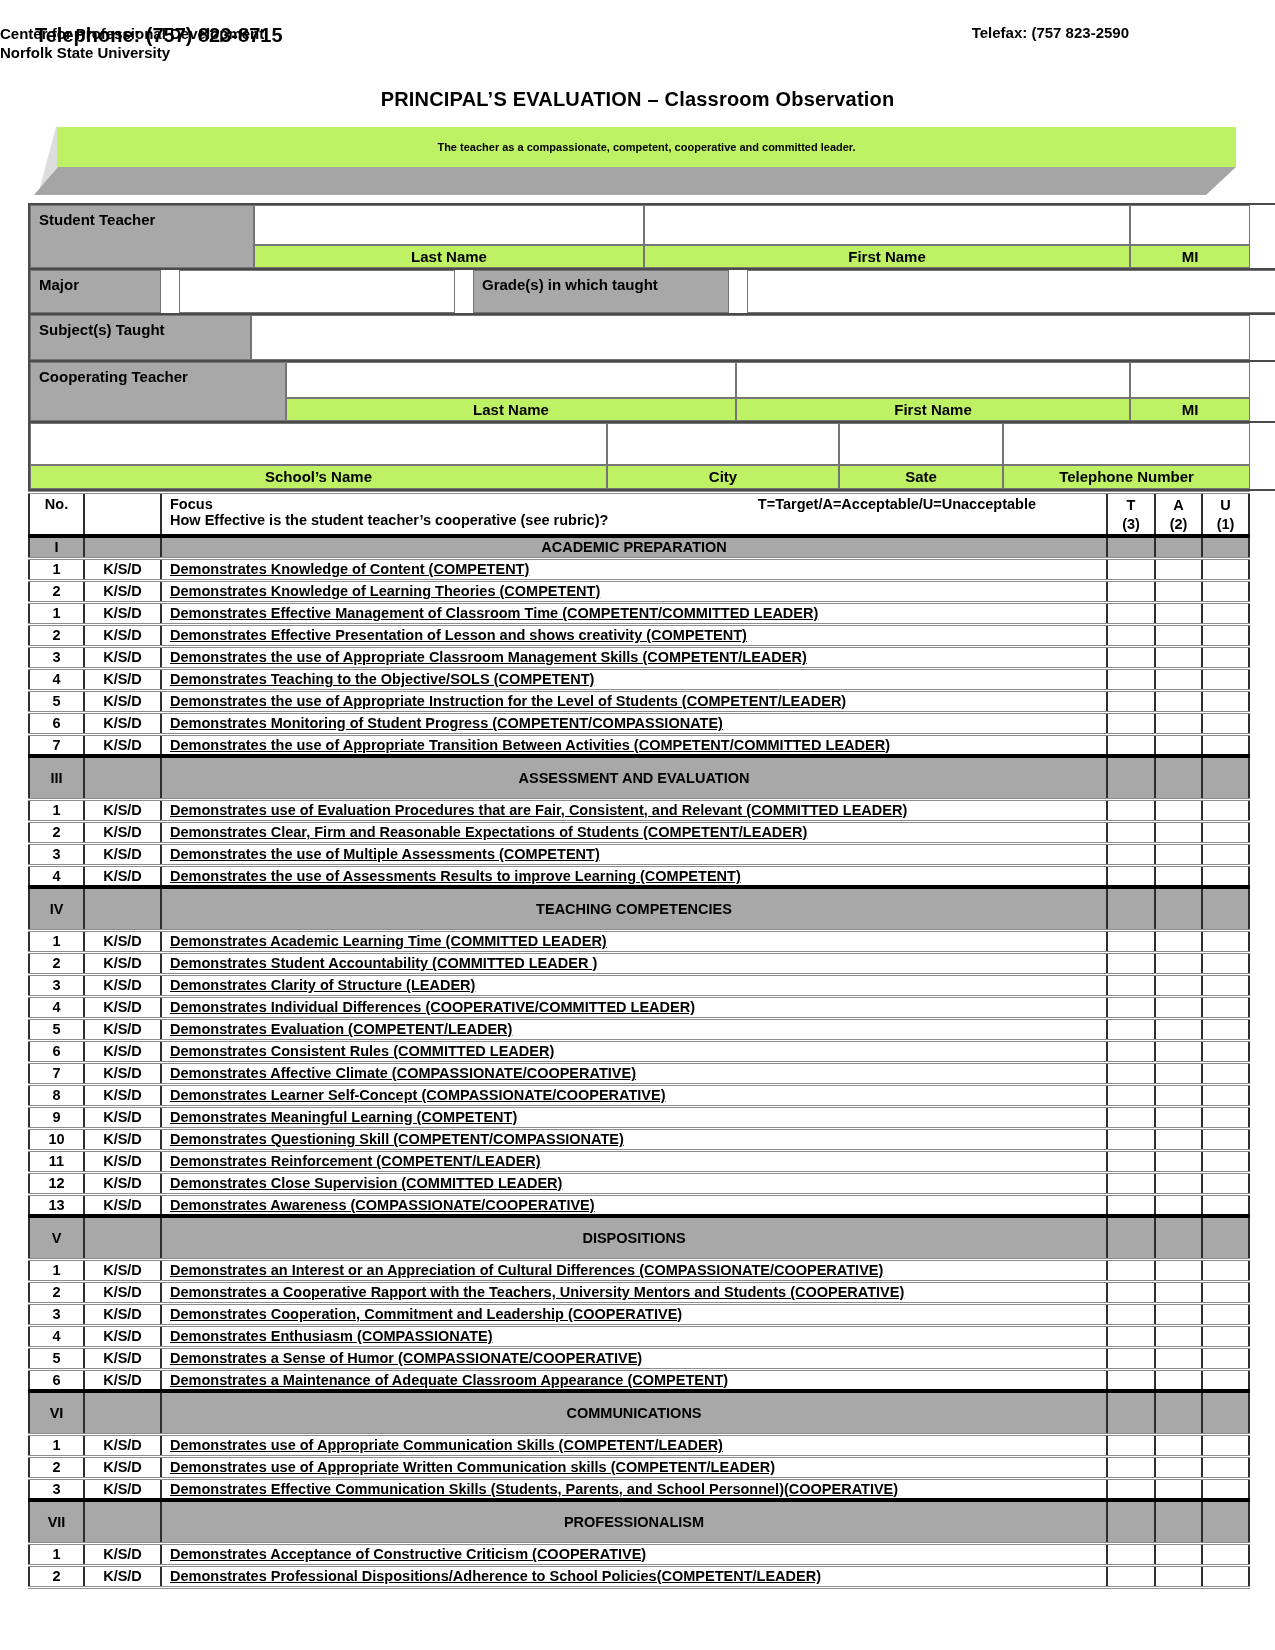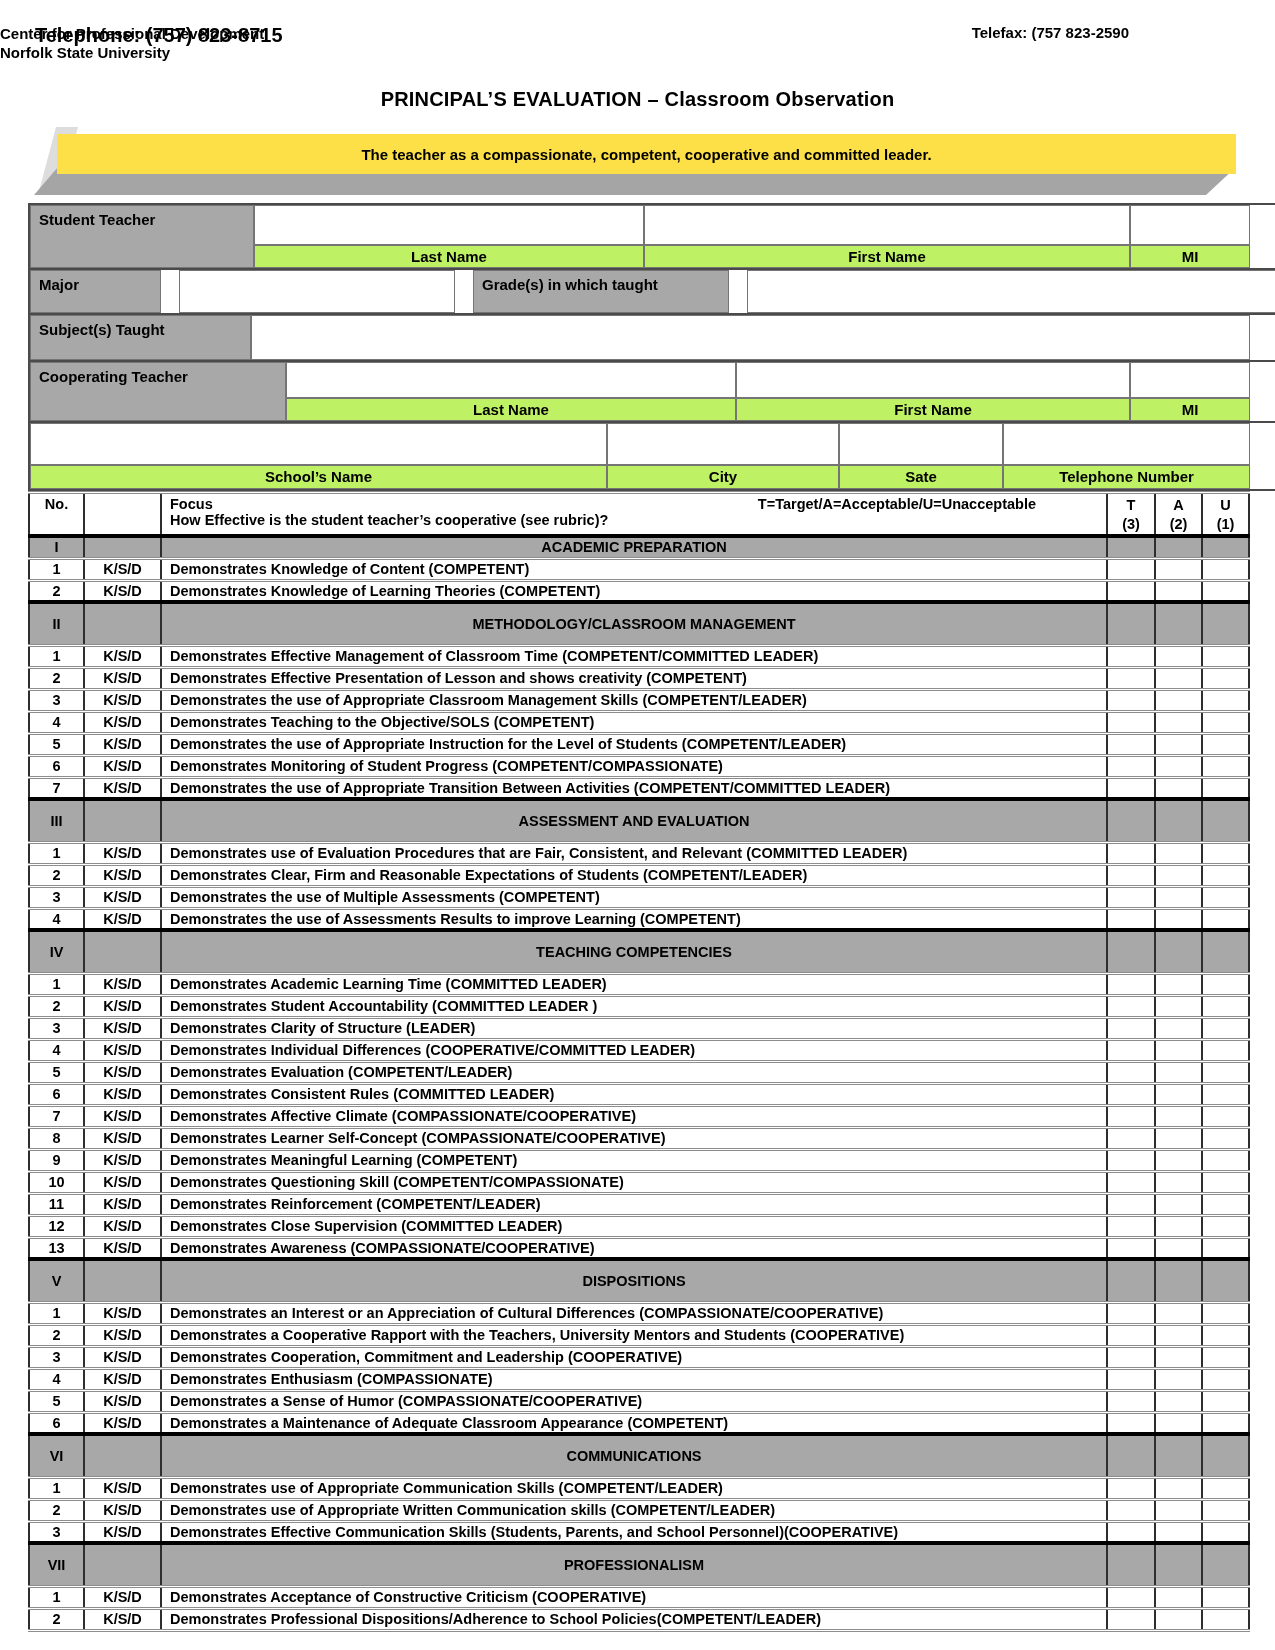--- a/index.html
+++ b/index.html
@@ -23,23 +23,23 @@
   .ribbon { position: relative; margin: 16px 0 8px 20px; width: 1218px; height: 68px; }
   .ribbon-side {
     position: absolute; left: 18px; top: 0; width: 40px; height: 68px;
     background: #dddddd; clip-path: polygon(45% 0, 100% 0, 55% 100%, 0 100%);
   }
   .ribbon-front {
     position: absolute; left: 14px; top: 40px; width: 1202px; height: 28px;
     background: #a5a5a5; clip-path: polygon(24px 0, 100% 0, calc(100% - 30px) 100%, 0 100%);
   }
   .ribbon-top {
-    position: absolute; left: 37px; top: 7px; width: 1179px; height: 40px;
-    background: #fde047; display: flex; align-items: center; justify-content: center;
-    font-size: 15px;
+    position: absolute; left: 37px; top: 0; width: 1179px; height: 40px;
+    background: #bef264; display: flex; align-items: center; justify-content: center;
+    font-size: 11px;
   }
 
   
   .formwrap { margin-left: 28px; width: 1220px; }
   .fgrid { display: grid; width: 1252px; border: 2px solid #4a4a4a; border-bottom: none; }
   .fgrid:last-child { border-bottom: 2px solid #4a4a4a; }
   .fcell { border: 1.5px solid #757575; font-size: 15px; }
   .flabel { background: #a8a8a8; padding: 5px 8px 0 8px; }
   .fheader { background: #bef264; text-align: center; padding-top: 2px; }
   .finput { background: #ffffff; }
@@ -70,21 +70,21 @@
   .h-focus .line1 .scale { flex: 1; text-align: right; padding-right: 70px; }
   .h-score { text-align: center; font-size: 15px; line-height: 19px; padding-top: 2px; }
 
   tr.band td { background: #a8a8a8; border-top: 4px solid #000; border-bottom: 2px solid #000; height: 43px; }
   tr.band.band-short td { height: 22px; }
   td.band-title { text-align: center; font-size: 15px; }
   td.band-numeral { text-align: center; font-size: 15px; }
 
   tr.item td { height: 22px; background: #fff; }
   td.cell-no, td.cell-ksd { text-align: center; }
-  td.cell-text { padding-left: 8px; }
+  td.cell-text { padding-left: 8px; text-decoration: underline; }
 </style>
 </head>
 <body>
 
 <div class="page">
 
   <div class="topbar">
     <div class="tel">Telephone: (757) 823-8715</div>
     <div class="center-block">
       <div>Center for Professional Development</div>
@@ -198,28 +198,20 @@
           <td></td>
         </tr>
         <tr class="item">
           <td class="cell-no">2</td>
           <td class="cell-ksd">K/S/D</td>
           <td class="cell-text">Demonstrates Knowledge of Learning Theories (COMPETENT)</td>
           <td></td>
           <td></td>
           <td></td>
         </tr>
-        <tr class="band">
-          <td class="band-numeral">II</td>
-          <td></td>
-          <td class="band-title">METHODOLOGY/CLASSROOM MANAGEMENT</td>
-          <td></td>
-          <td></td>
-          <td></td>
-        </tr>
         <tr class="item">
           <td class="cell-no">1</td>
           <td class="cell-ksd">K/S/D</td>
           <td class="cell-text">Demonstrates Effective Management of Classroom Time (COMPETENT/COMMITTED LEADER)</td>
           <td></td>
           <td></td>
           <td></td>
         </tr>
         <tr class="item">
           <td class="cell-no">2</td>

